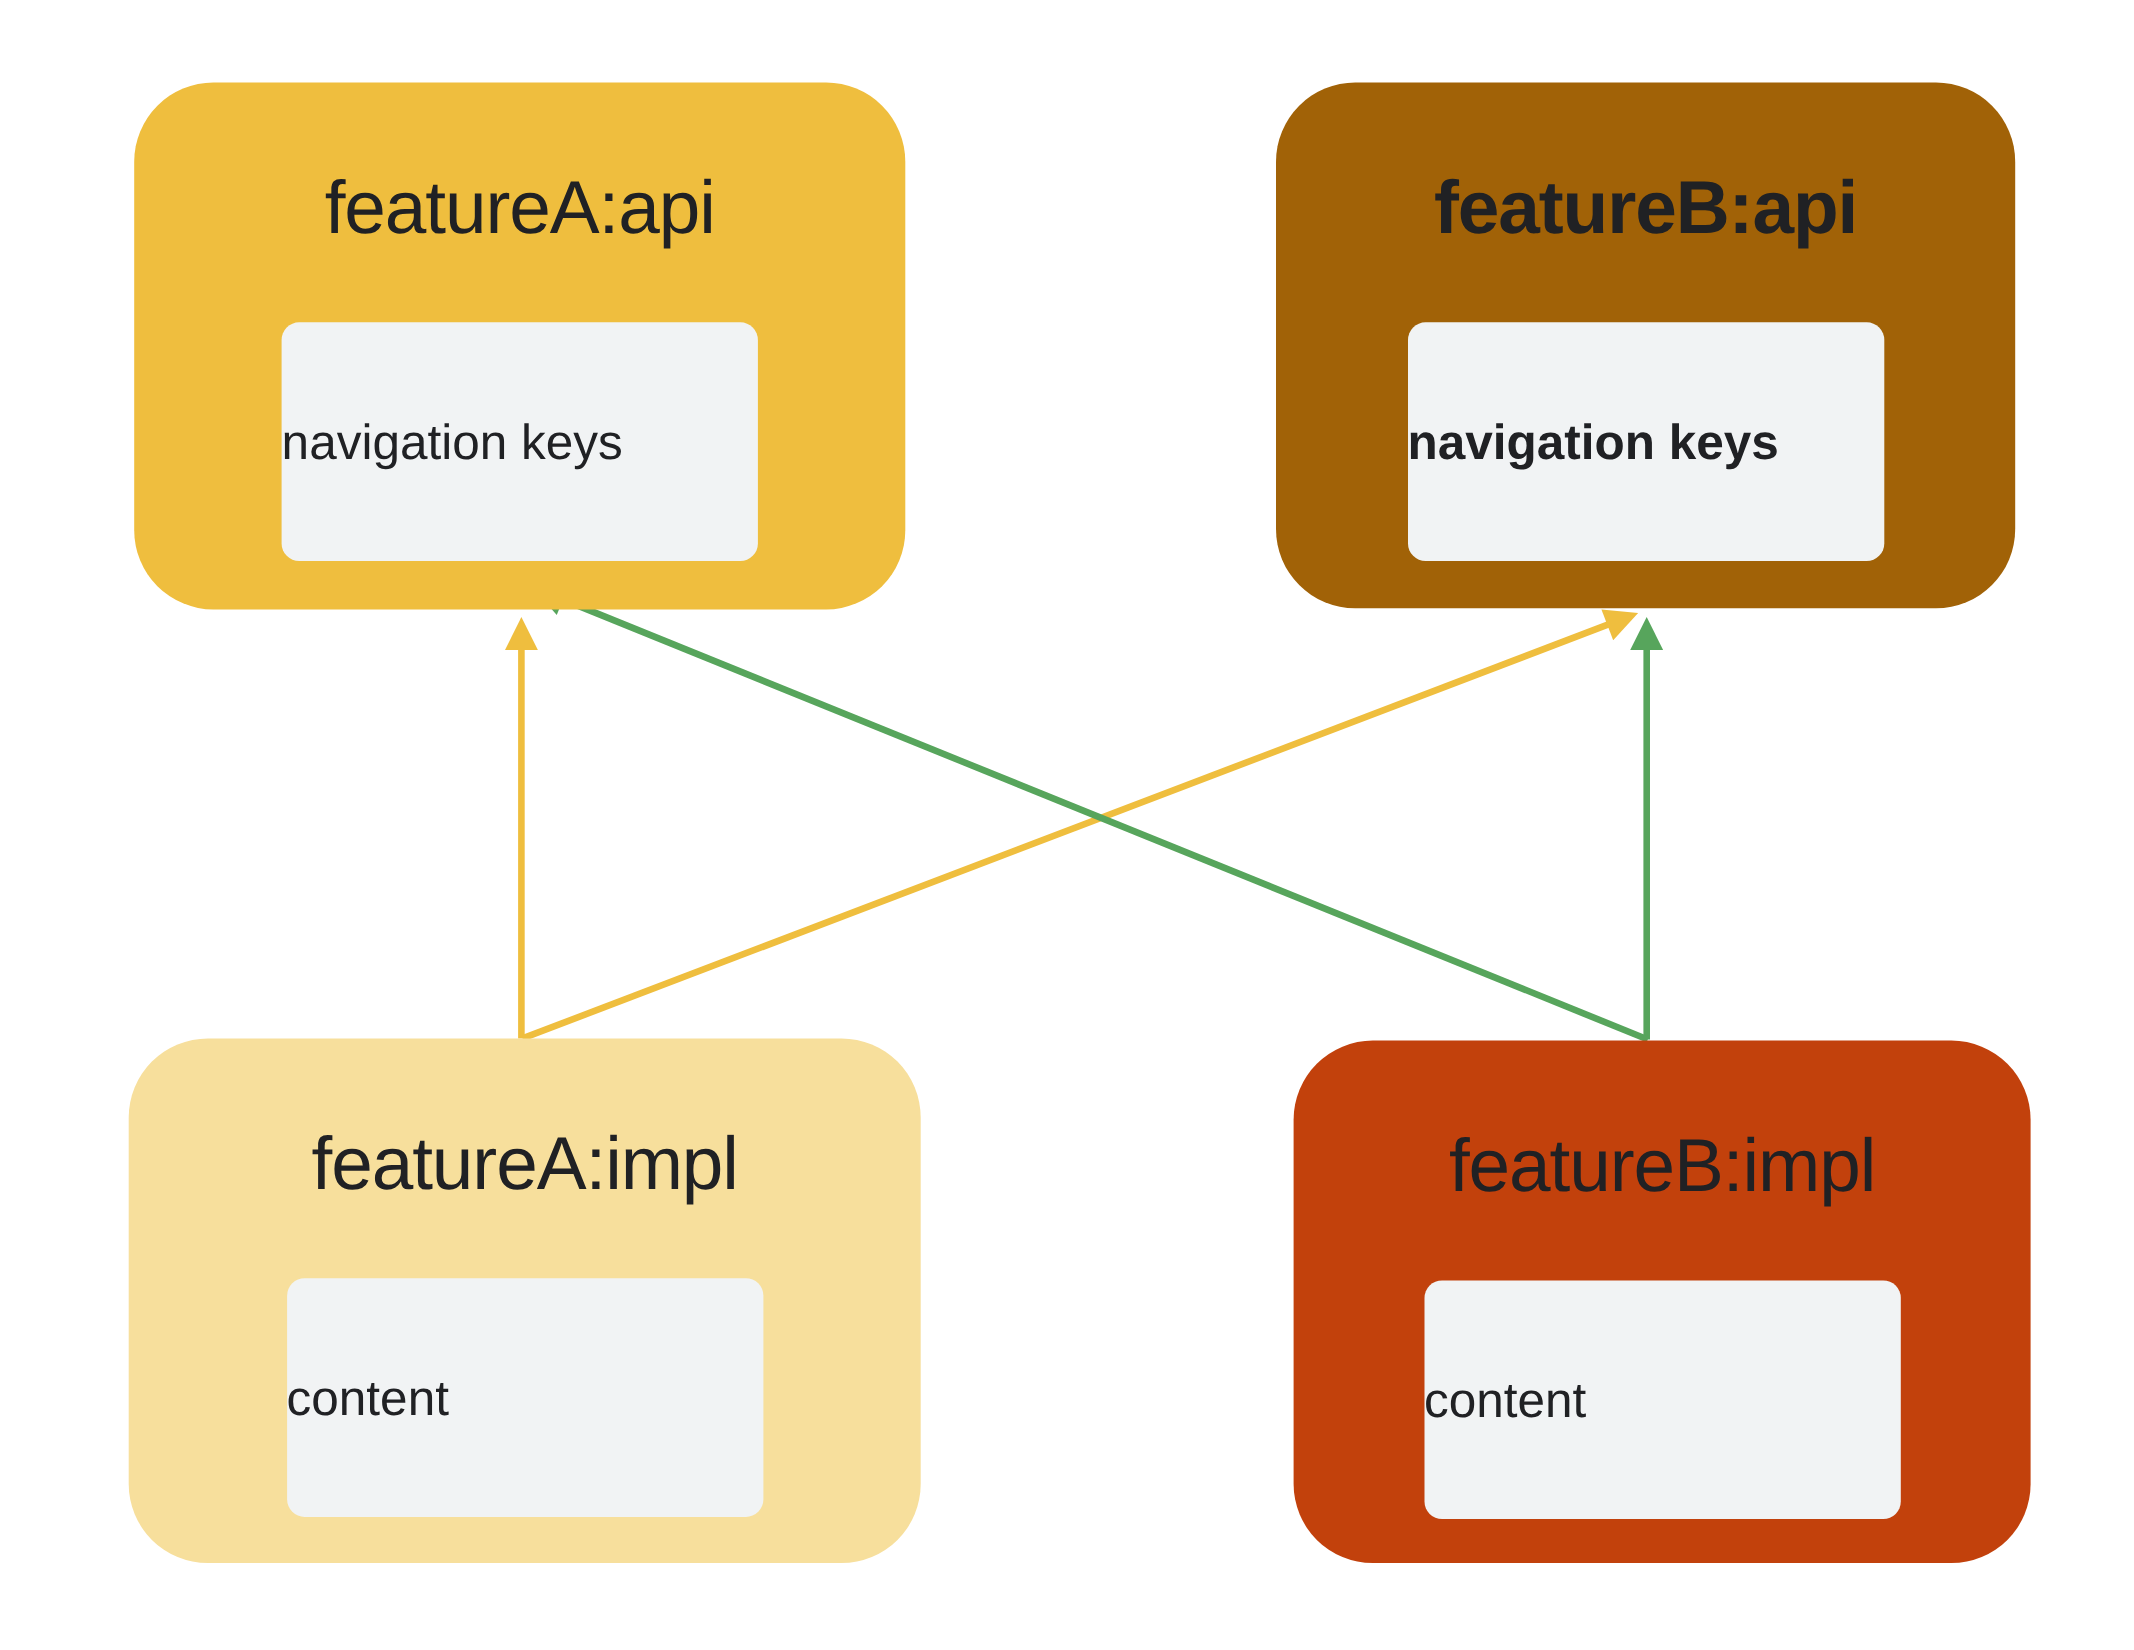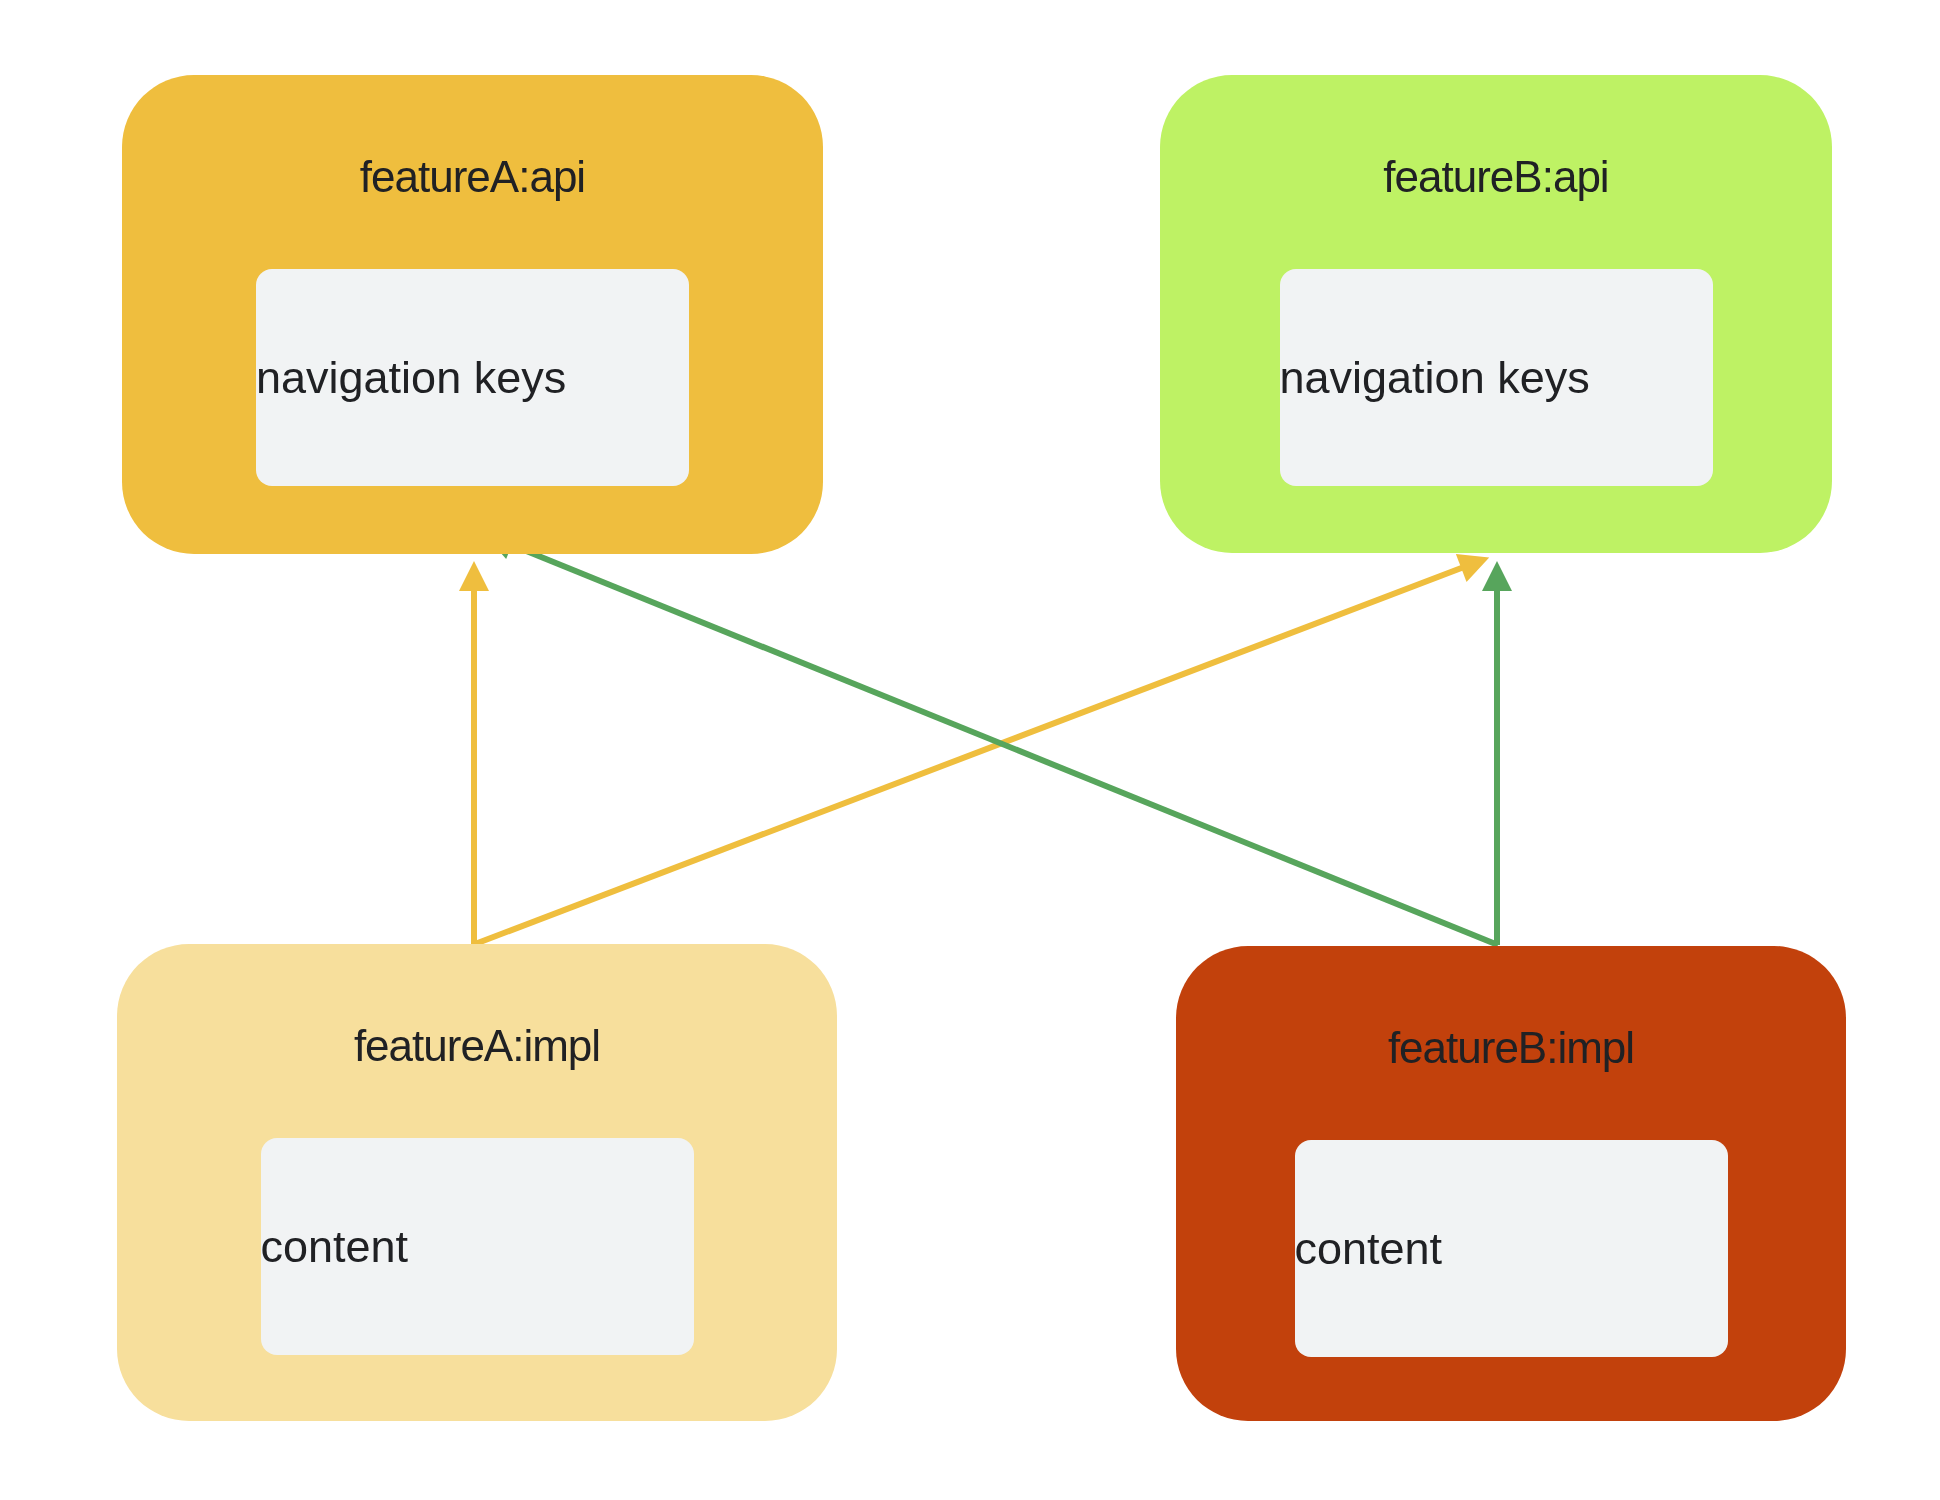--- a/index.html
+++ b/index.html
@@ -25,27 +25,27 @@
   }
   .module {
     position: absolute;
     border-radius: 72px;
     display: flex;
     flex-direction: column;
     align-items: center;
     box-sizing: border-box;
   }
   .module-title {
-    height: 194px;
+    height: 218px;
     display: flex;
     align-items: center;
     justify-content: center;
     padding-top: 10px;
     box-sizing: border-box;
-    font-size: 44px;
+    font-size: 68px;
     letter-spacing: -1px;
     white-space: nowrap;
   }
   .inner-box {
     width: 433px;
     height: 217px;
     border-radius: 16px;
     display: flex;
     align-items: center;
     justify-content: flex-start;
@@ -84,21 +84,21 @@
     <line x1="1498" y1="945" x2="509" y2="544" stroke-width="6" marker-end="url(#head-green)" stroke="#57A55C"></line>
   </svg>
 
   <div class="module" id="mod-a-api" style="background-color: rgb(239, 190, 62);">
     <div class="module-title">featureA:api</div>
     <div class="inner-box" style="background-color: rgb(241, 243, 244);">
       <span class="inner-label">navigation keys</span>
     </div>
   </div>
 
-  <div class="module" id="mod-b-api" style="background-color: #bef264;">
+  <div class="module" id="mod-b-api" style="background-color: #a16207; font-weight: bold;">
     <div class="module-title">featureB:api</div>
     <div class="inner-box" style="background-color: rgb(241, 243, 244);">
       <span class="inner-label">navigation keys</span>
     </div>
   </div>
 
   <div class="module" id="mod-a-impl" style="background-color: rgb(247, 223, 156);">
     <div class="module-title">featureA:impl</div>
     <div class="inner-box" style="background-color: rgb(241, 243, 244);">
       <span class="inner-label">content</span>

